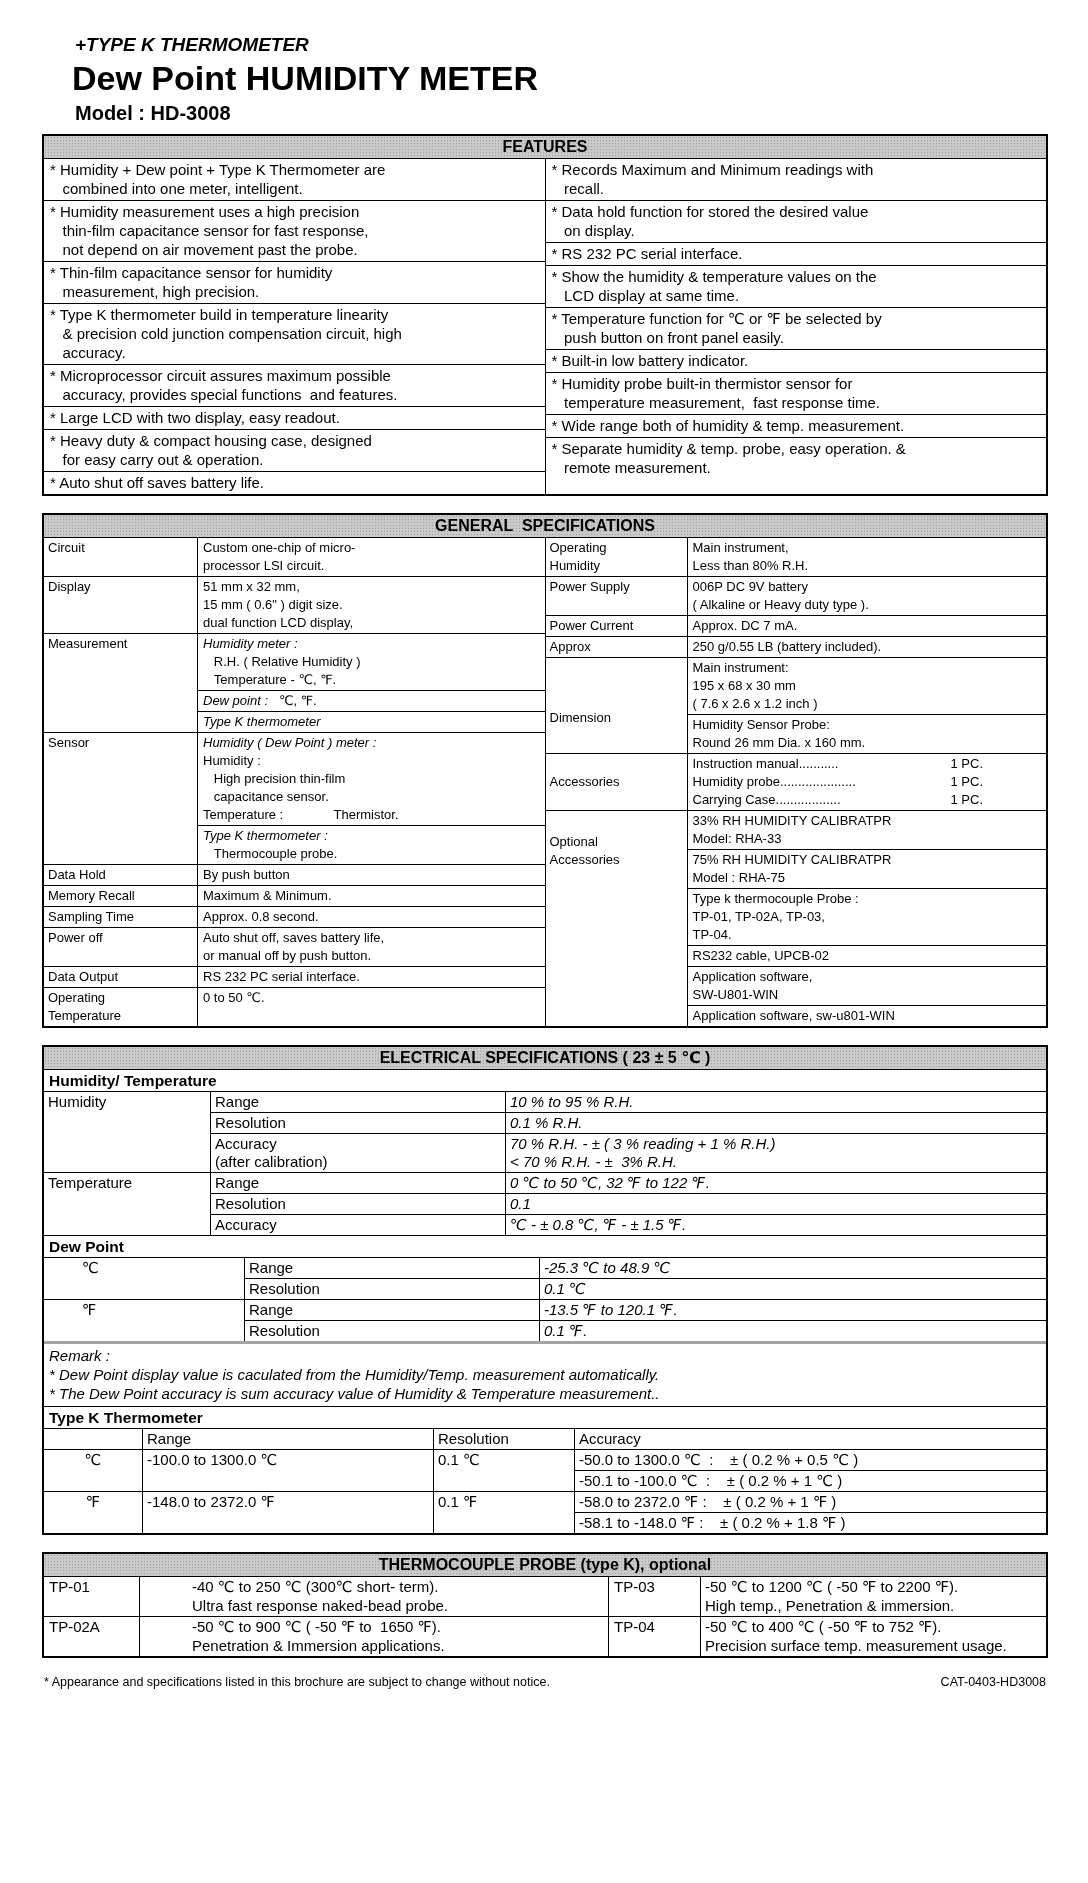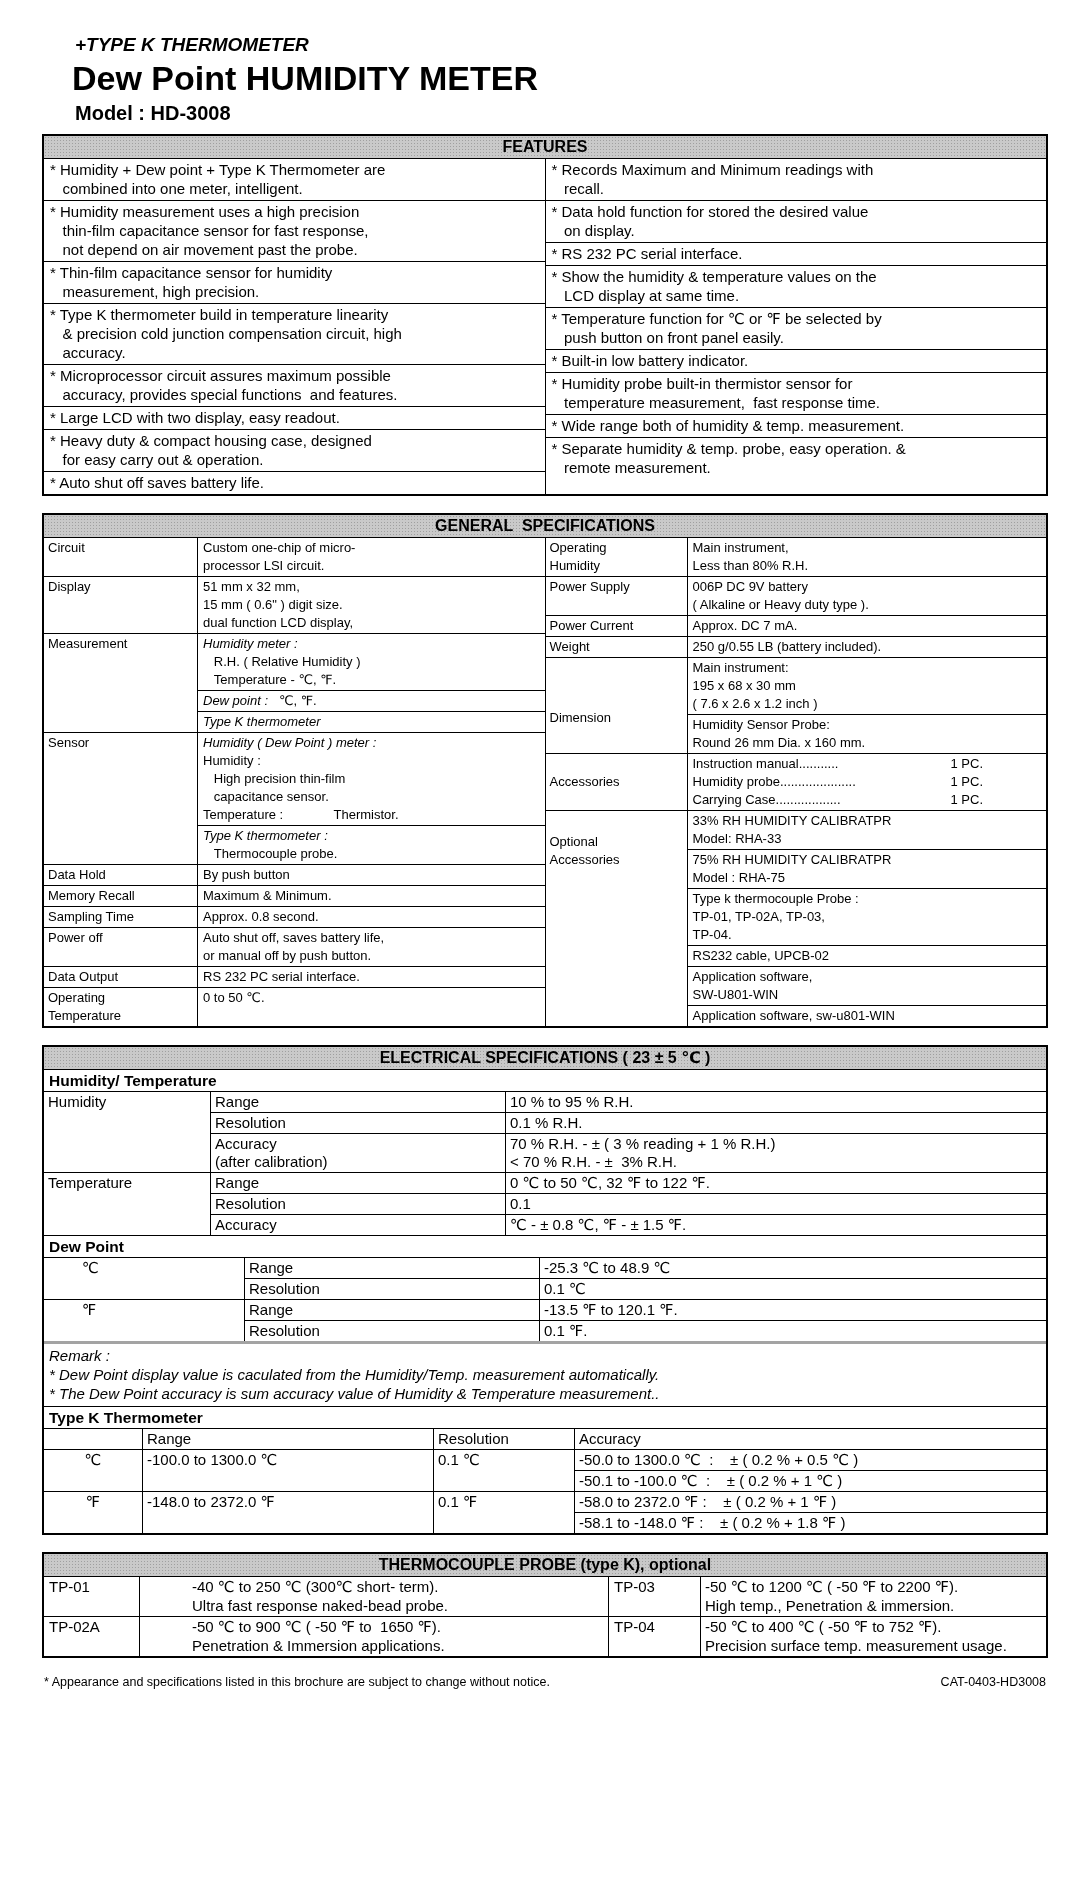--- a/index.html
+++ b/index.html
@@ -51,21 +51,21 @@
   .band{font-weight:bold;font-size:15.5px;padding:1px 2px 1px 5px;border-top:1px solid #000;border-bottom:1px solid #000;line-height:19px;}
   .band.first{border-top:none;}
   .eg{display:flex;border-bottom:1px solid #000;font-size:15px;line-height:18px;}
   .elec-part .eg:last-child{border-bottom:none;}
   .eg-label{width:158px;border-right:1px solid #000;padding:1px 4px;flex-shrink:0;white-space:pre-wrap;}
   .eg-label.unit{padding-left:38px;}
   .eg-rows{flex:1;display:flex;flex-direction:column;}
   .eg-row{display:flex;border-bottom:1px solid #000;flex:1;}
   .eg-rows .eg-row:last-child{border-bottom:none;}
   .eg-param{width:286px;border-right:1px solid #000;padding:1px 4px;flex-shrink:0;white-space:pre-wrap;}
-  .eg-val{flex:1;padding:1px 4px;white-space:pre-wrap;}
+  .eg-val{flex:1;padding:1px 4px;white-space:pre-wrap;font-style:italic;}
   .remark{border-top:3px solid #a3a3a3;padding:2px 5px 3px 5px;font-style:italic;font-size:15px;line-height:19px;}
   .tk-row{display:flex;border-bottom:1px solid #000;font-size:15px;line-height:18px;}
   .tk-part .tk-row:last-child{border-bottom:none;}
   .tk-unit{width:90px;border-right:1px solid #000;padding:1px 4px;text-align:center;flex-shrink:0;}
   .tk-range{width:282px;border-right:1px solid #000;padding:1px 4px;flex-shrink:0;white-space:pre-wrap;}
   .tk-res{width:132px;border-right:1px solid #000;padding:1px 4px;flex-shrink:0;white-space:pre-wrap;}
   .tk-acc{flex:1;display:flex;flex-direction:column;}
   .tk-acc-sub{padding:1px 4px;border-bottom:1px solid #000;white-space:pre-wrap;flex:1;}
   .tk-acc .tk-acc-sub:last-child{border-bottom:none;}
   .tk-acc.single{padding:1px 4px;display:block;}
@@ -235,21 +235,21 @@
 ( Alkaline or Heavy duty type ).</div>
             </div>
         </div>
         <div class="g">
           <div class="gen-label">Power Current</div>
           <div class="gen-subs">
               <div class="sub pre">Approx. DC 7 mA.</div>
             </div>
         </div>
         <div class="g">
-          <div class="gen-label">Weight</div>
+          <div class="gen-label">Approx</div>
           <div class="gen-subs">
               <div class="sub pre">250 g/0.55 LB (battery included).</div>
             </div>
         </div>
         <div class="g">
           <div class="gen-label lab-low">Dimension</div>
           <div class="gen-subs">
             <div class="sub pre">Main instrument:
 195 x 68 x 30 mm
 ( 7.6 x 2.6 x 1.2 inch )</div>

